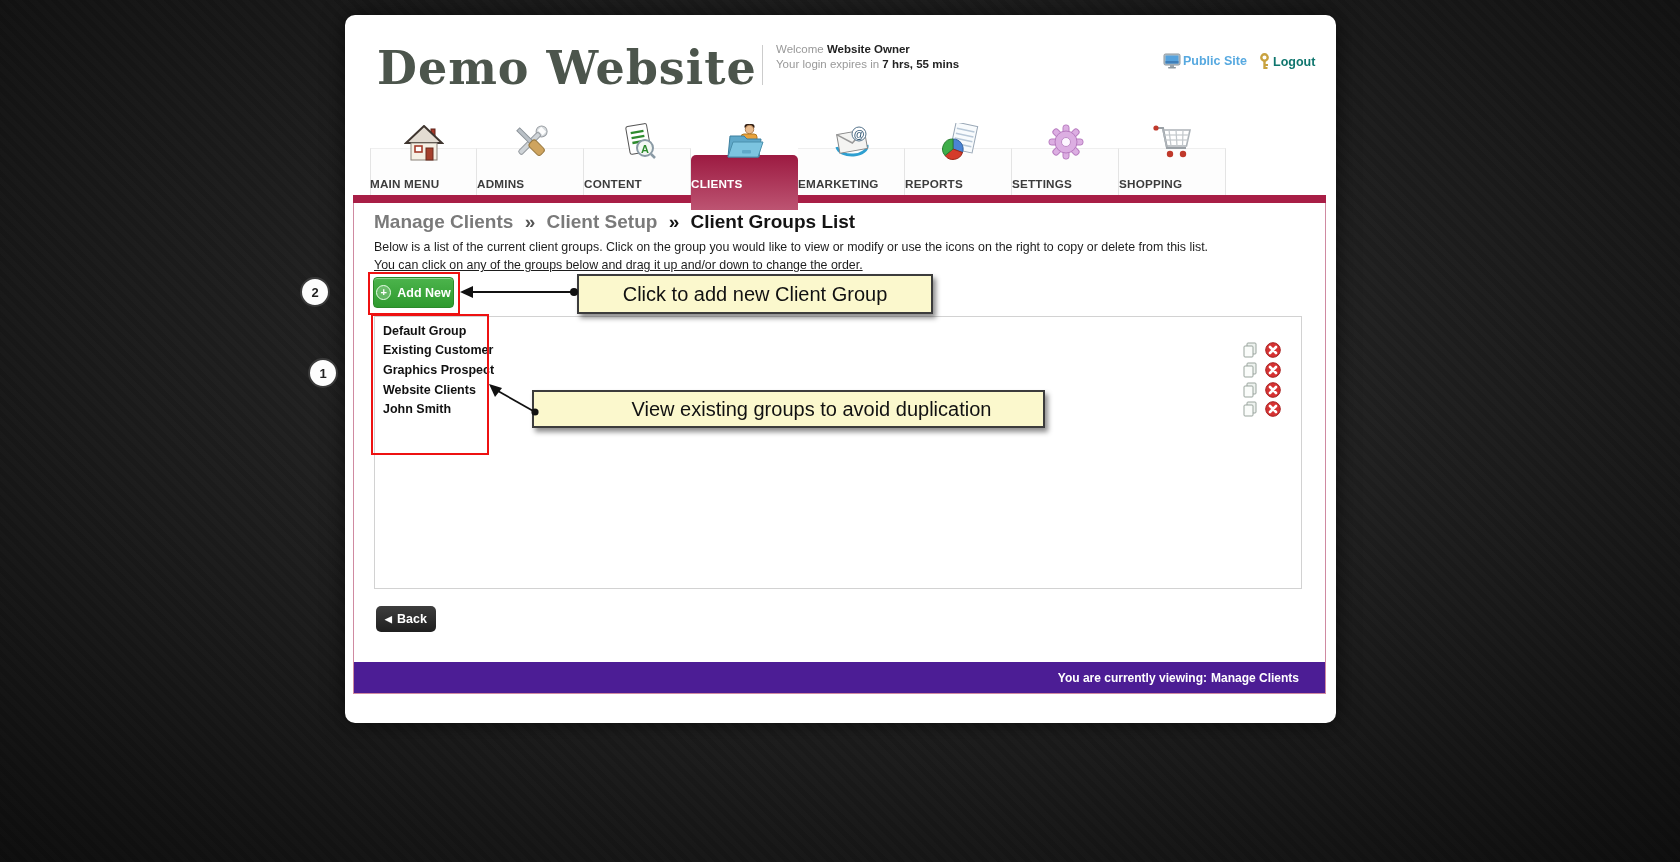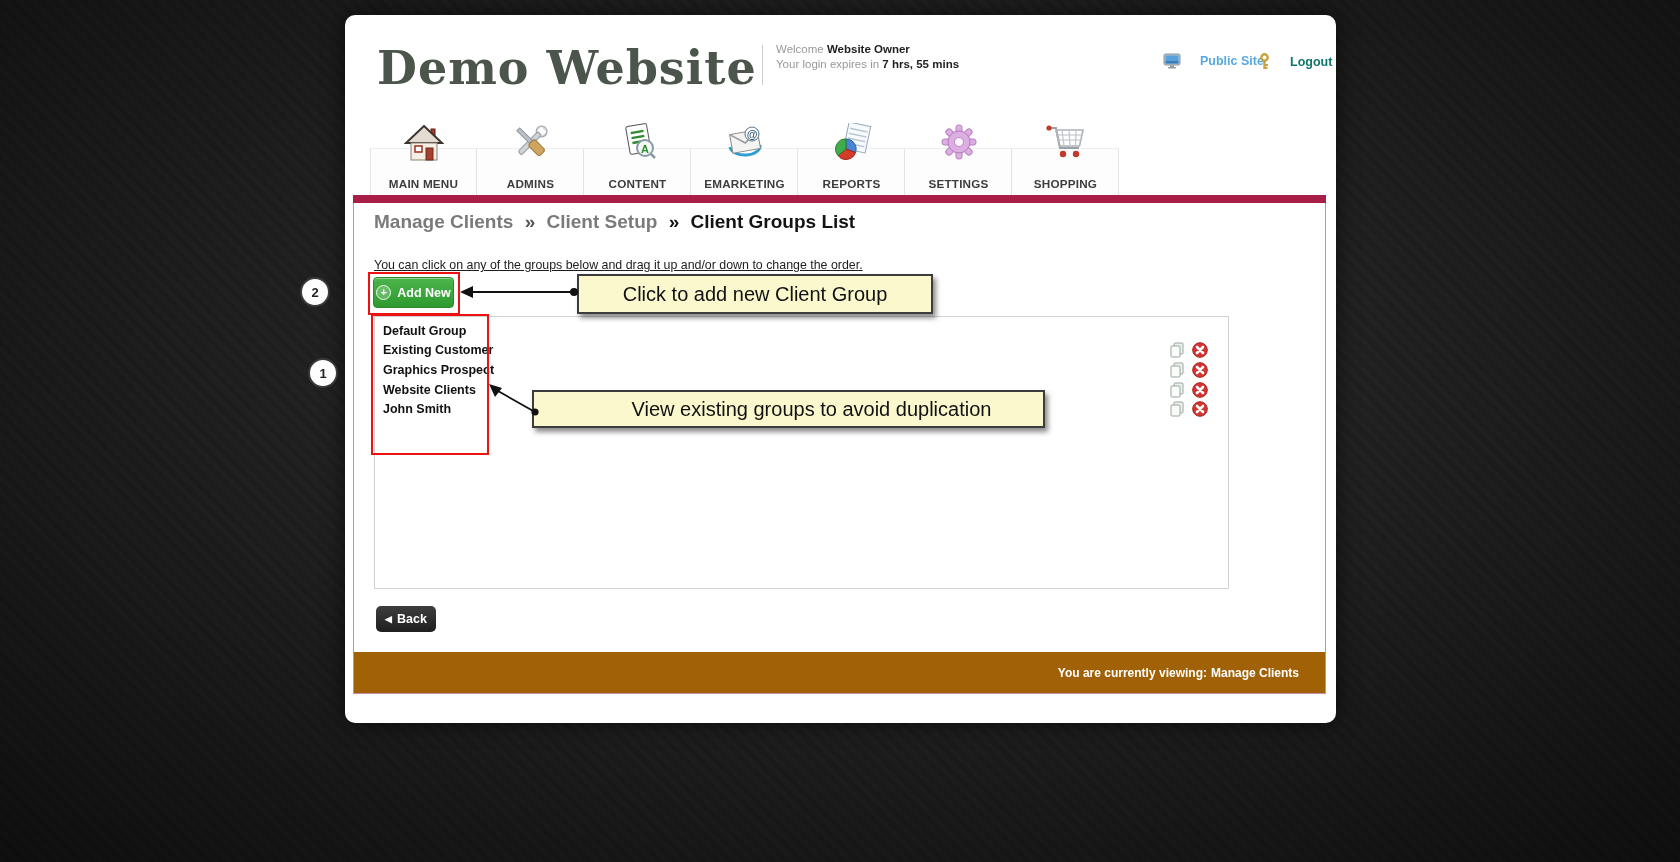--- a/index.html
+++ b/index.html
@@ -9,30 +9,30 @@
   #stage::after{content:"";position:absolute;inset:0;pointer-events:none;
     background:radial-gradient(ellipse 75% 80% at 50% 42%,rgba(90,90,90,.18),rgba(0,0,0,.62));}
   .card{position:absolute;left:345px;top:15px;width:991px;height:708px;background:#fff;
     border-radius:10px;box-shadow:0 0 22px rgba(0,0,0,.6);z-index:1;}
   
   .logo{position:absolute;left:32px;top:26px;font-family:"DejaVu Serif",serif;font-weight:bold;
     font-size:46px;color:#4c554c;letter-spacing:1px;}
   .hdr-divider{position:absolute;left:417px;top:30px;height:40px;border-left:1px solid #ccc;}
   .welcome{position:absolute;left:431px;top:27px;font-size:11.5px;line-height:15px;color:#999;}
   .welcome b{color:#222;}
-  .toplink{position:absolute;top:38px;display:flex;align-items:center;gap:19px;font-size:12.5px;font-weight:bold;cursor:pointer;}
+  .toplink{position:absolute;top:38px;display:flex;align-items:center;gap:2px;font-size:12.5px;font-weight:bold;cursor:pointer;}
   .public{left:818px;color:#57a9e0;}
   .logout{left:913px;color:#0f766e;justify-content:flex-end;}
   
   .nav{position:absolute;left:25px;top:108px;width:856px;height:72px;display:flex;z-index:3;}
   .tab{position:relative;width:107px;height:72px;cursor:pointer;}
   .tabbox{position:absolute;left:0;right:0;bottom:0;height:46px;background:#fdfdfd;
     border-right:1px solid #e4e4e4;border-top:1px solid #efefef;}
   .tab:first-child .tabbox{border-left:1px solid #e4e4e4;}
-  .tablabel{position:absolute;left:0;right:0;bottom:5px;text-align:center;font-size:11.7px;
+  .tablabel{position:absolute;left:0;right:0;bottom:5px;font-size:11.7px;
     font-weight:bold;color:#3c3c3c;letter-spacing:.2px;z-index:5;}
   .tabicon{position:absolute;left:50%;transform:translateX(-50%);bottom:34px;z-index:5;}
   .tab.active .tabbox{bottom:-15px;height:55px;border:none;border-radius:5px 5px 0 0;
     background:linear-gradient(180deg,#9c1a41,#bd5472);z-index:4;}
   .tab.active .tablabel{color:#fff;}
   
   .topbar{position:absolute;left:8px;top:180px;width:973px;height:15px;background:#a81e46;z-index:2;}
   .content{position:absolute;left:8px;top:188px;width:971px;height:490px;background:#fff;
     border:1px solid #cf8aa1;border-top:none;z-index:2;}
   .crumbs{position:absolute;left:20px;top:8px;font-size:19px;font-weight:bold;color:#7a7a7a;}
@@ -57,32 +57,32 @@
   .co2{left:178px;top:187px;width:463px;height:34px;padding-left:46px;}
   .arrow1{position:absolute;left:106px;top:83px;width:119px;height:12px;z-index:6;}
   .arrow1 .shaft{position:absolute;left:11px;top:5px;width:100px;border-top:2px solid #111;}
   .arrow1 .head{position:absolute;left:0;top:0;width:0;height:0;
     border-right:13px solid #111;border-top:6px solid transparent;border-bottom:6px solid transparent;}
   .arrow1 .dot{position:absolute;right:1px;top:2px;width:8px;height:8px;border-radius:50%;background:#111;}
   .arrow2{position:absolute;left:133px;top:178px;z-index:6;}
   .numcircle{position:absolute;width:26px;height:26px;border-radius:50%;background:#fdfdfd;
     border:2px solid #3a3a3a;display:grid;place-items:center;font-size:13px;font-weight:bold;color:#222;z-index:2;}
   .n2{left:300px;top:277px;} .n1{left:308px;top:358px;}
-  .grouplist{position:absolute;left:20px;top:113px;width:855px;height:273px;border:1px solid #d2d2d2;
+  .grouplist{position:absolute;left:20px;top:113px;width:928px;height:273px;border:1px solid #d2d2d2;
     padding-top:4px;box-sizing:border-box;}
   .grow{height:19.6px;display:flex;align-items:center;padding:0 20px 0 8px;cursor:pointer;}
   .gname{font-size:12.5px;font-weight:bold;color:#111;}
   .gspace{flex:1;}
   .gicons{display:flex;align-items:center;gap:7px;}
   .gicons span{display:inline-flex;cursor:pointer;}
   .btn-back{position:absolute;left:22px;top:403px;width:60px;height:26px;border-radius:5px;
     background:linear-gradient(180deg,#3d3d3d,#1f1f1f);color:#fff;font-size:12.5px;font-weight:bold;
     display:flex;align-items:center;justify-content:center;gap:5px;cursor:pointer;}
   .btn-back .tri{font-size:9px;}
-  .statusbar{position:absolute;left:0;right:0;bottom:0;height:41px;background:#a16207;color:#fff;
+  .statusbar{position:absolute;left:0;right:0;bottom:0;height:31px;background:#4c1d95;color:#fff;
     font-size:12px;font-weight:bold;display:flex;align-items:center;justify-content:flex-end;
     padding-right:26px;}
   .statusbar .val{margin-left:4px;}
 </style>
 </head>
 <body>
 
 <div id="stage">
   <div class="numcircle n2">2</div>
   <div class="numcircle n1">1</div>
@@ -151,20 +151,32 @@
             <rect x="10" y="2" width="21" height="28" rx="2" fill="#fff" stroke="#555"></rect>
             <line x1="14" y1="9" x2="27" y2="9" stroke="#2e8b2e" stroke-width="2.4"></line>
             <line x1="14" y1="14" x2="27" y2="14" stroke="#2e8b2e" stroke-width="2.4"></line>
             <line x1="14" y1="19" x2="27" y2="19" stroke="#2e8b2e" stroke-width="2.4"></line>
           </g>
           <circle cx="27" cy="25" r="8" fill="#f4f8f4" stroke="#8a9aa5" stroke-width="2"></circle>
           <text x="27" y="29.5" text-anchor="middle" font-size="11" font-weight="bold" fill="#2e8b2e" font-family="Liberation Sans,sans-serif">A</text>
           <line x1="33" y1="31" x2="37" y2="35" stroke="#8a9aa5" stroke-width="2.5"></line>
         </svg>
         <div class="tablabel">CONTENT</div>
+      </div>
+      <div class="tab active">
+        <div class="tabbox"></div>
+        <svg class="tabicon" width="40" height="38" viewBox="0 0 40 38">
+          <rect x="19.5" y="1" width="10" height="5" rx="2.5" fill="#332117"></rect>
+          <circle cx="24.5" cy="6.5" r="4.2" fill="#e9bb8e" stroke="#b07f52"></circle>
+          <rect x="16" y="11" width="16" height="11" rx="3" fill="#e8a23c" stroke="#b5791f"></rect>
+          <path d="M5,13 L19,13 L22,16 L36,16 L34,34 L3,34 Z" fill="#5fa8c9" stroke="#3d7f9e"></path>
+          <polygon points="3,34 8,19 38,19 33,34" fill="#7cc4e0" stroke="#4a90ad"></polygon>
+          <rect x="17" y="27" width="9" height="3.5" rx="1" fill="#5fa8c9"></rect>
+        </svg>
+        <div class="tablabel">CLIENTS</div>
       </div>
       <div class="tab">
         <div class="tabbox"></div>
         <svg class="tabicon" width="40" height="38" viewBox="0 0 40 38">
           <path d="M5,24 A15,9 0 1 0 35,22" fill="none" stroke="#2e9fd0" stroke-width="3"></path>
           <g transform="rotate(-10 20 18)">
             <rect x="6" y="9" width="28" height="19" fill="#f4f4f2" stroke="#888"></rect>
             <path d="M6,9 L20,20 L34,9" fill="none" stroke="#999" stroke-width="1.5"></path>
           </g>
           <circle cx="27" cy="11" r="7" fill="#fff" stroke="#56748c"></circle>
@@ -223,20 +235,21 @@
     <div class="topbar"></div>
 
     <div class="content">
       <div class="crumbs">
         <span class="crumb-link">Manage Clients</span>
         <span class="sep">»</span>
         <span class="crumb-link">Client Setup</span>
         <span class="sep current">»</span>
         <span class="current">Client Groups List</span>
       </div>
+      <div class="introline l1">Below is a list of the current client groups. Click on the group you would like to view or modify or use the icons on the right to copy or delete from this list.</div>
       <div class="introline l2">You can click on any of the groups below and drag it up and/or down to change the order.</div>
 
       <div class="btn-add">
         <span class="plus">+</span>
         <span>Add New</span>
       </div>
       <div class="ann-rect rect-add"></div>
 
       <div class="callout co1">Click to add new Client Group</div>
       <div class="arrow1">

